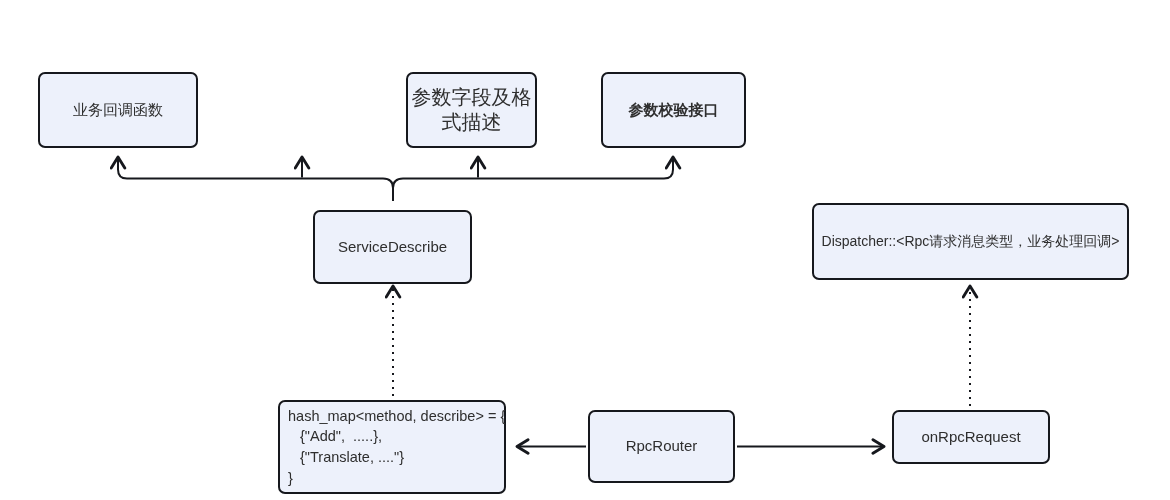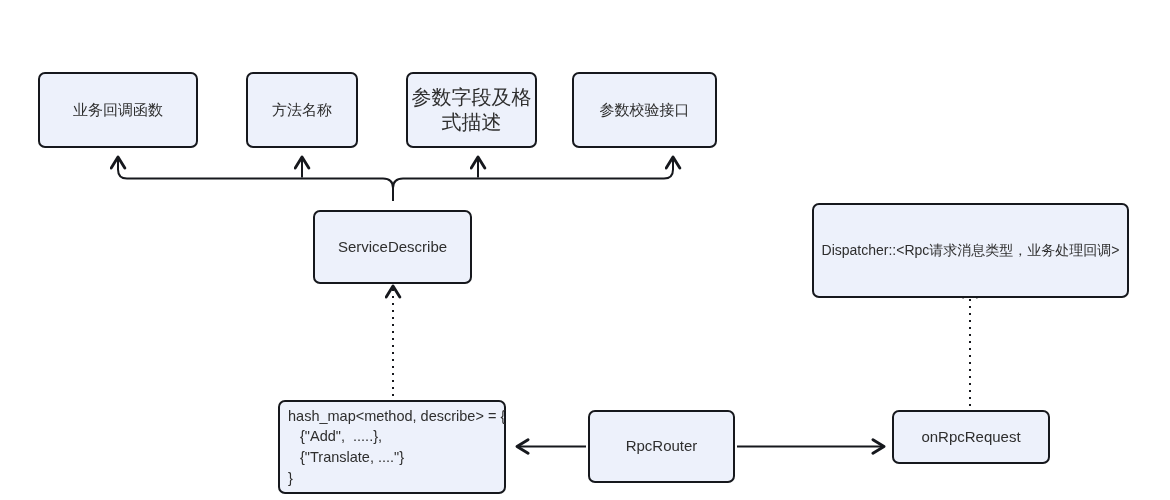--- a/index.html
+++ b/index.html
@@ -30,23 +30,23 @@
     align-items: center;
     justify-content: center;
     color: #2e2e2e;
     font-size: 15px;
     text-align: center;
     line-height: 1.25;
   }
   .node-callback        { left: 38px;  top: 72px;  width: 160px; height: 76px; }
   .node-method-name     { left: 246px; top: 72px;  width: 112px; height: 76px; }
   .node-param-desc      { left: 406px; top: 72px;  width: 131px; height: 76px; font-size: 20px; }
-  .node-param-validate  { left: 572px; top: 72px;  width: 145px; height: 76px; }
+  .node-param-validate  { left: 601px; top: 72px;  width: 145px; height: 76px; font-weight: bold; }
   .node-service-describe{ left: 313px; top: 210px; width: 159px; height: 74px; }
-  .node-dispatcher      { left: 812px; top: 203px; width: 317px; height: 95px; font-size: 14px; }
+  .node-dispatcher      { left: 812px; top: 203px; width: 317px; height: 77px; font-size: 14px; }
   .node-hashmap         { left: 278px; top: 400px; width: 228px; height: 94px; }
   .node-rpcrouter       { left: 588px; top: 410px; width: 147px; height: 73px; }
   .node-onrpcrequest    { left: 892px; top: 410px; width: 158px; height: 54px; }
   .code-node {
     flex-direction: column;
     align-items: flex-start;
     justify-content: center;
     padding: 14px 8px;
     text-align: left;
     font-size: 14.5px;
@@ -79,23 +79,20 @@
 
       <path d="M 586 446.5 H 517" marker-end="url(#arrow)"></path>
       <path d="M 737 446.5 H 884" marker-end="url(#arrow)"></path>
     </g>
   </svg>
 
   <div class="node node-callback">
     <span>业务回调函数</span>
   </div>
 
-  <div class="node node-method-name">
-    <span>方法名称</span>
-  </div>
 
   <div class="node node-param-desc">
     <span>参数字段及格式描述</span>
   </div>
 
   <div class="node node-param-validate">
     <span>参数校验接口</span>
   </div>
 
   <div class="node node-service-describe">

